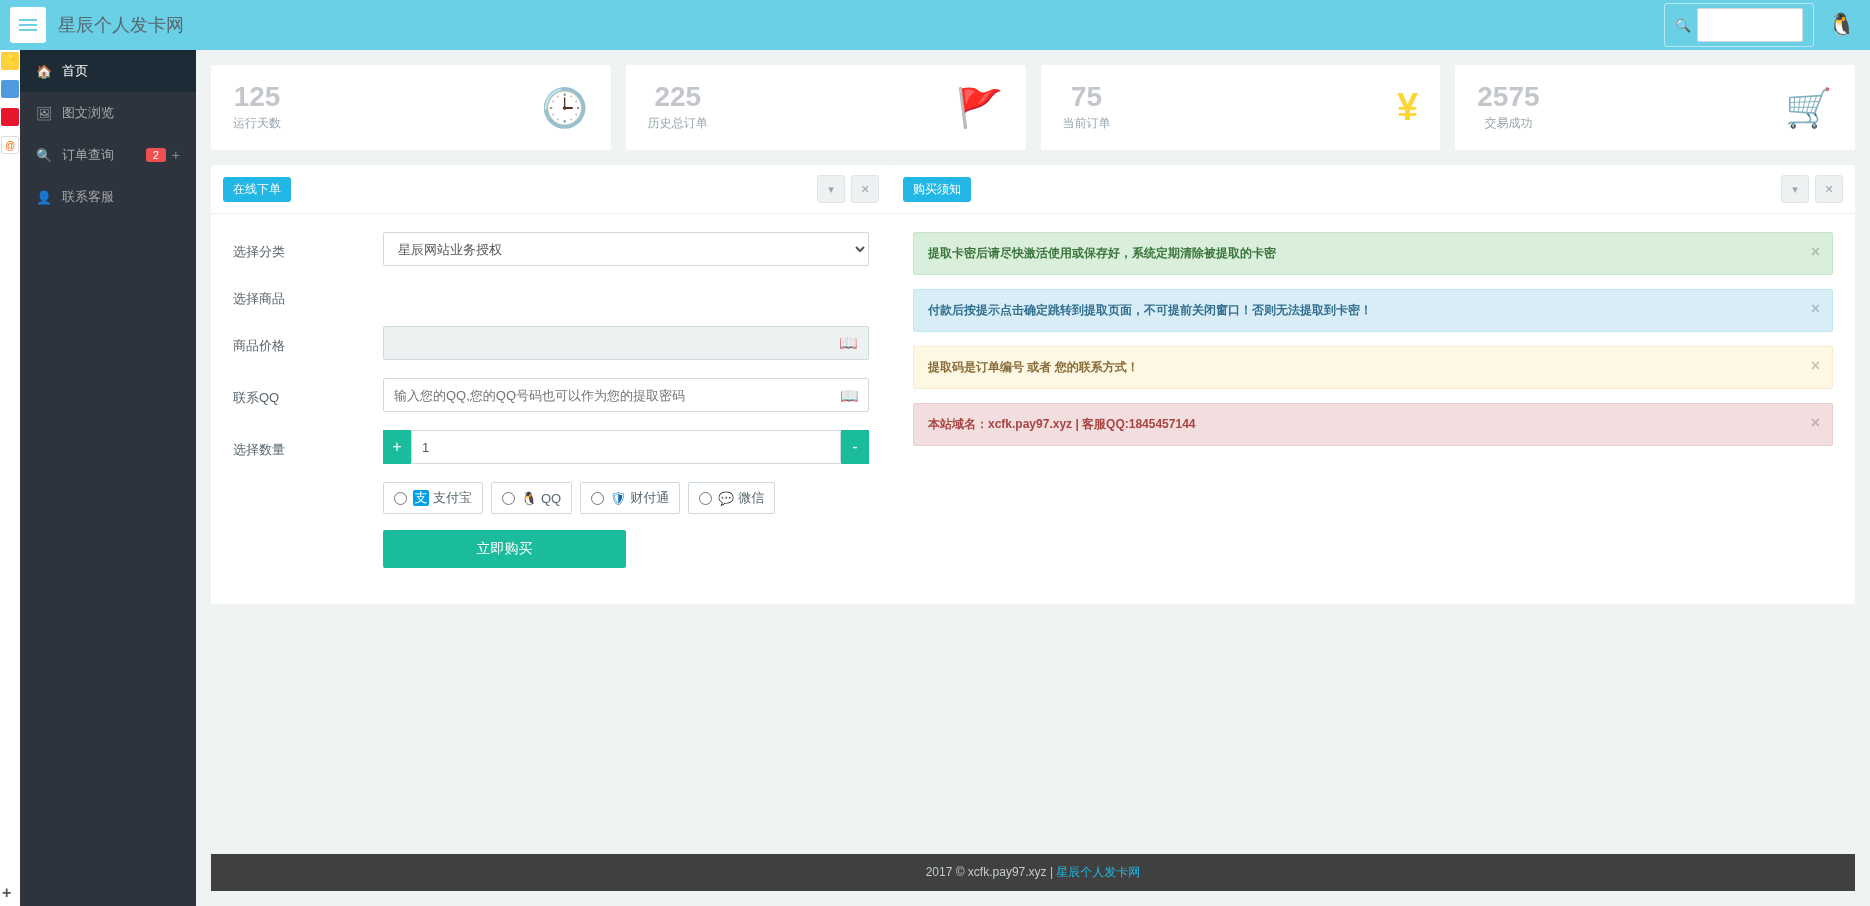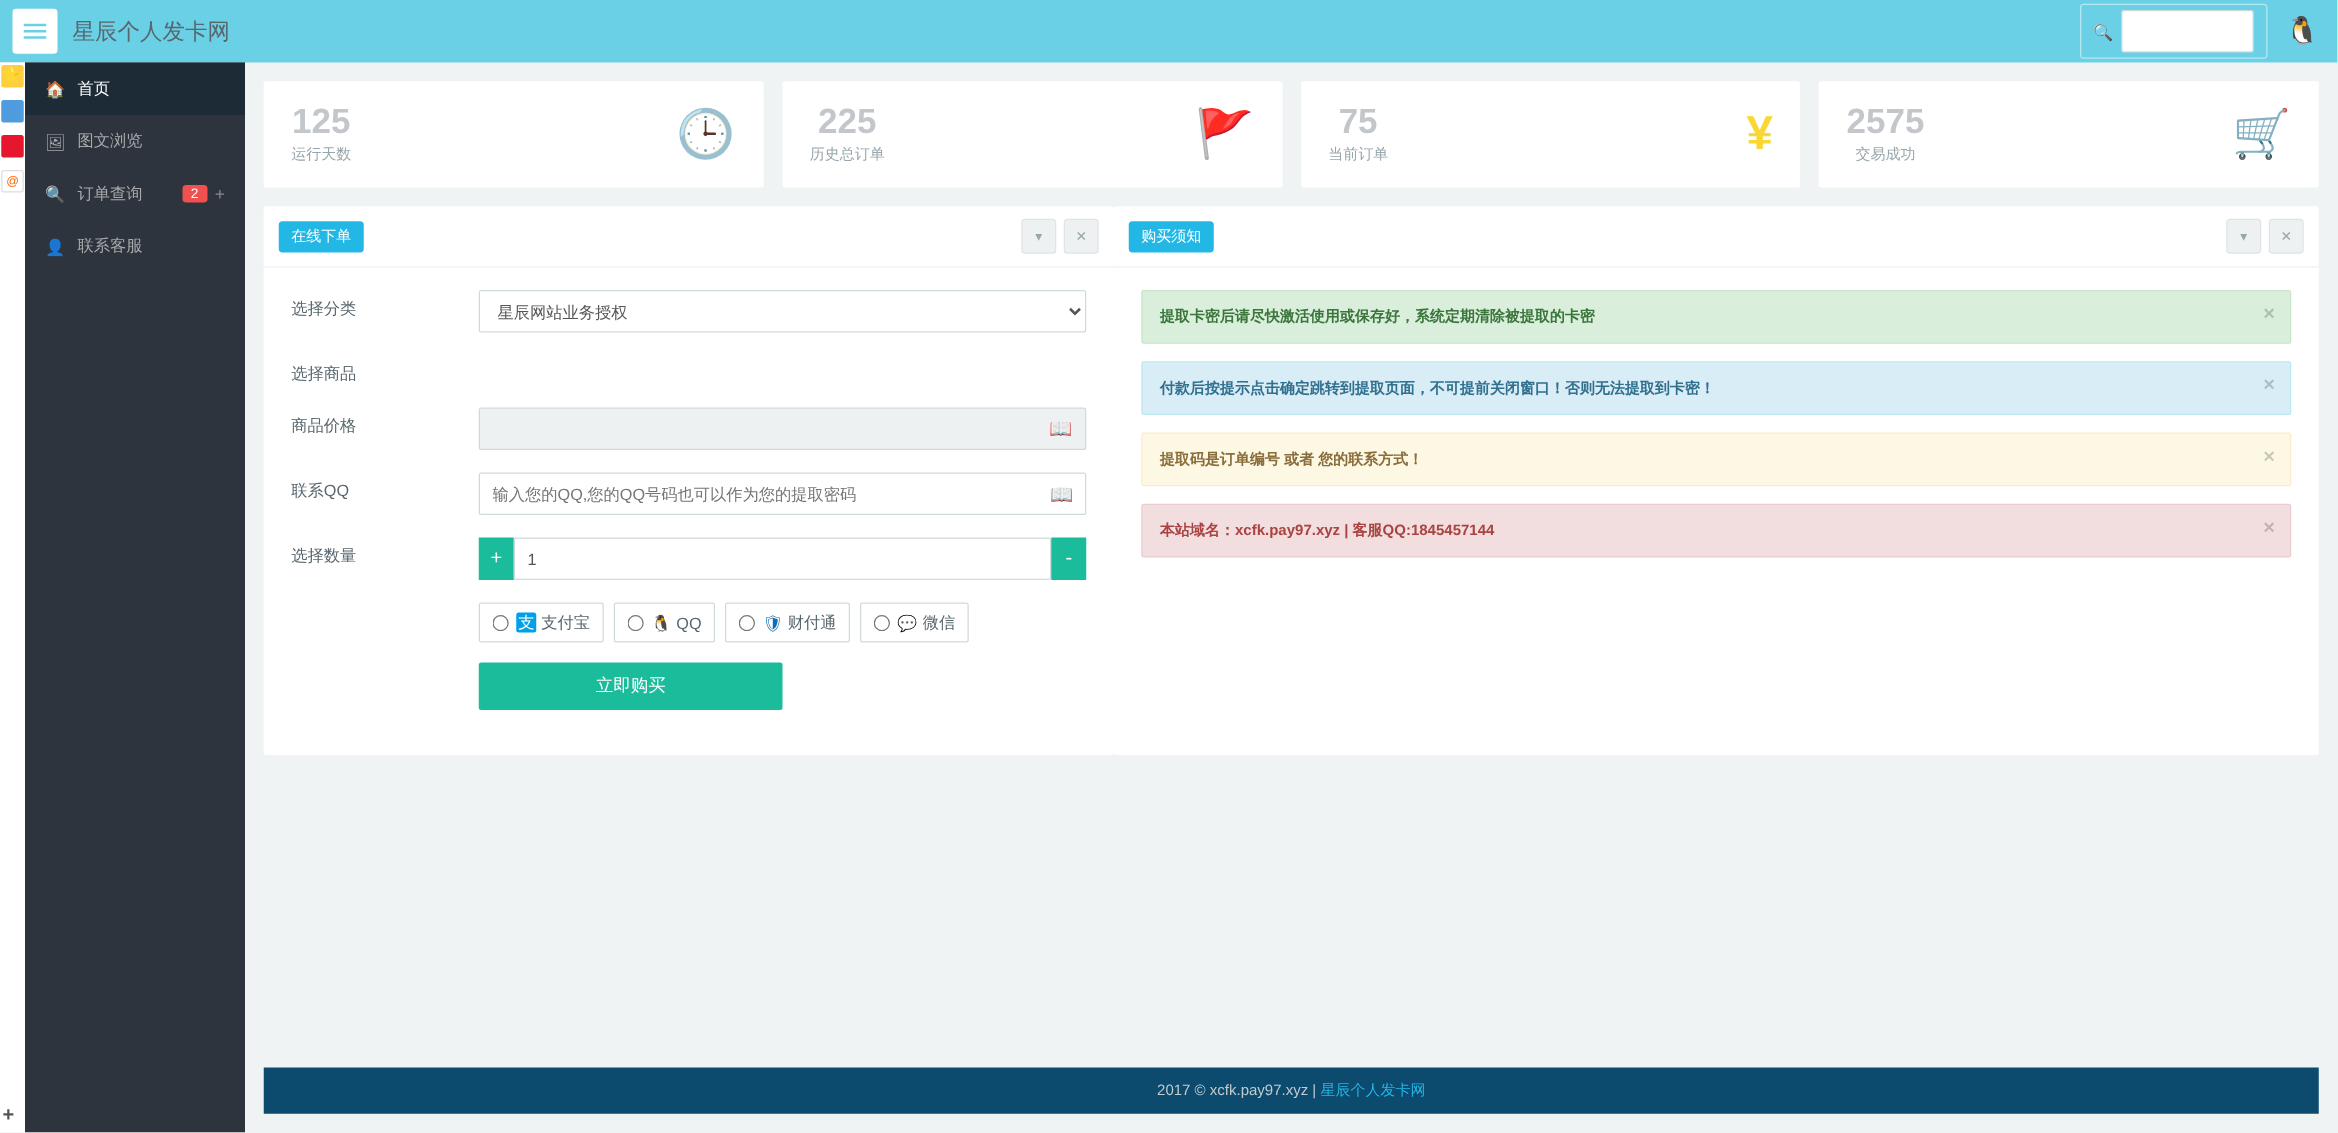--- a/index.html
+++ b/index.html
@@ -35,42 +35,42 @@
 .stat-icon { font-size: 38px; }
 .panels { display: flex; gap: 0; }
 .panel { background: #fff; border-radius: 2px; }
 .panel-left { flex: 0 0 680px; }
 .panel-right { flex: 1; }
 .panel-head { display: flex; align-items: center; padding: 10px 12px; border-bottom: 1px solid #edf1f2; }
 .panel-title { background: #23b7e5; color: #fff; padding: 4px 10px; border-radius: 3px; font-size: 12px; }
 .panel-tools { margin-left: auto; display: flex; gap: 6px; }
 .tool-btn { width: 28px; height: 28px; background: #edf1f2; border: 1px solid #dee5e7; border-radius: 3px; display: flex; align-items: center; justify-content: center; color: #98a6ad; cursor: pointer; font-size: 11px; }
 .panel-body { padding: 18px 22px; }
-.form-row { display: flex; margin-bottom: 18px; }
+.form-row { display: flex; align-items: center; margin-bottom: 18px; }
 .form-label { width: 150px; color: #58666e; font-size: 13px; padding-top: 6px; }
 .form-control { flex: 1; border-radius: 17px; }
 select, input[type=text] { width: 100%; height: 34px; border: 1px solid #cfdadd; border-radius: 2px; padding: 0 10px; font-size: 13px; color: #555; background: #fff; }
 .readonly-input { background: #edf1f2; border: 1px solid #cfdadd; height: 34px; border-radius: 2px; position: relative; display: flex; align-items: center; padding: 0 10px; }
 .book-icon { position: absolute; right: 10px; color: #b4bcc2; font-size: 15px; }
 .product-intro { background: #3abec8; color: #fff; padding: 14px 16px; border-radius: 2px; margin-bottom: 24px; font-size: 14px; }
 .qty-group { display: flex; }
 .qty-btn { width: 28px; height: 34px; background: #1abc9c; color: #fff; border: none; display: flex; align-items: center; justify-content: center; cursor: pointer; font-size: 16px; }
 .qty-input { flex: 1; height: 34px; border: 1px solid #cfdadd; border-left: none; border-right: none; padding: 0 10px; color: #999; }
 .pay-options { display: flex; gap: 8px; margin-bottom: 16px; padding-left: 0; }
 .pay-option { border: 1px solid #cfdadd; border-radius: 2px; padding: 6px 10px; display: flex; align-items: center; gap: 4px; font-size: 13px; color: #58666e; cursor: pointer; }
 .pay-option input { margin-right: 2px; }
 .pay-ico { display: inline-flex; width: 16px; height: 16px; align-items: center; justify-content: center; font-size: 13px; border-radius: 2px; }
 .buy-btn { background: #1abc9c; color: #fff; border: none; padding: 10px 0; width: 243px; border-radius: 2px; cursor: pointer; font-size: 14px; }
 .alert { padding: 12px 30px 12px 14px; border-radius: 2px; margin-bottom: 14px; font-size: 12px; font-weight: bold; position: relative; }
 .alert .close-x { position: absolute; right: 12px; top: 10px; color: rgba(0,0,0,0.2); cursor: pointer; font-size: 16px; }
 .alert-success { background: #d9efdb; color: #3c763d; border: 1px solid #c8e5c9; }
 .alert-info { background: #d9edf7; color: #31708f; border: 1px solid #bce8f1; }
 .alert-warning { background: #fcf8e3; color: #8a6d3b; border: 1px solid #faebcc; }
 .alert-danger { background: #f2dede; color: #a94442; border: 1px solid #ebccd1; }
-.footer { background: #0c4a6e; color: #c2cbd0; text-align: center; padding: 10px; margin-top: auto; font-size: 12px; }
+.footer { background: #404040; color: #c2cbd0; text-align: center; padding: 10px; margin-top: auto; font-size: 12px; }
 .footer a { color: #23b7e5; text-decoration: none; }
 .input-wrap { position: relative; }
 .input-wrap .book-icon { position: absolute; right: 10px; top: 9px; }
 .plus-corner { position: absolute; bottom: 4px; left: 2px; color: #555; font-size: 16px; font-weight: bold; }
 </style>
 </head>
 <body>
 
 <div class="topbar">
   <div class="menu-toggle">

